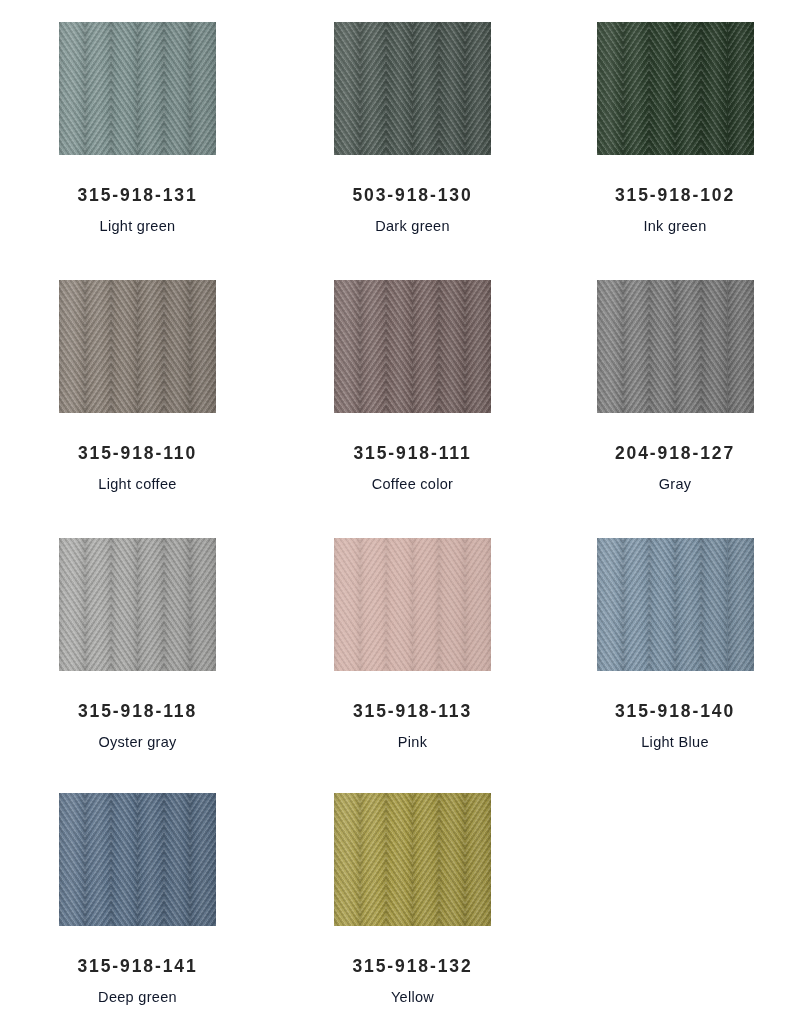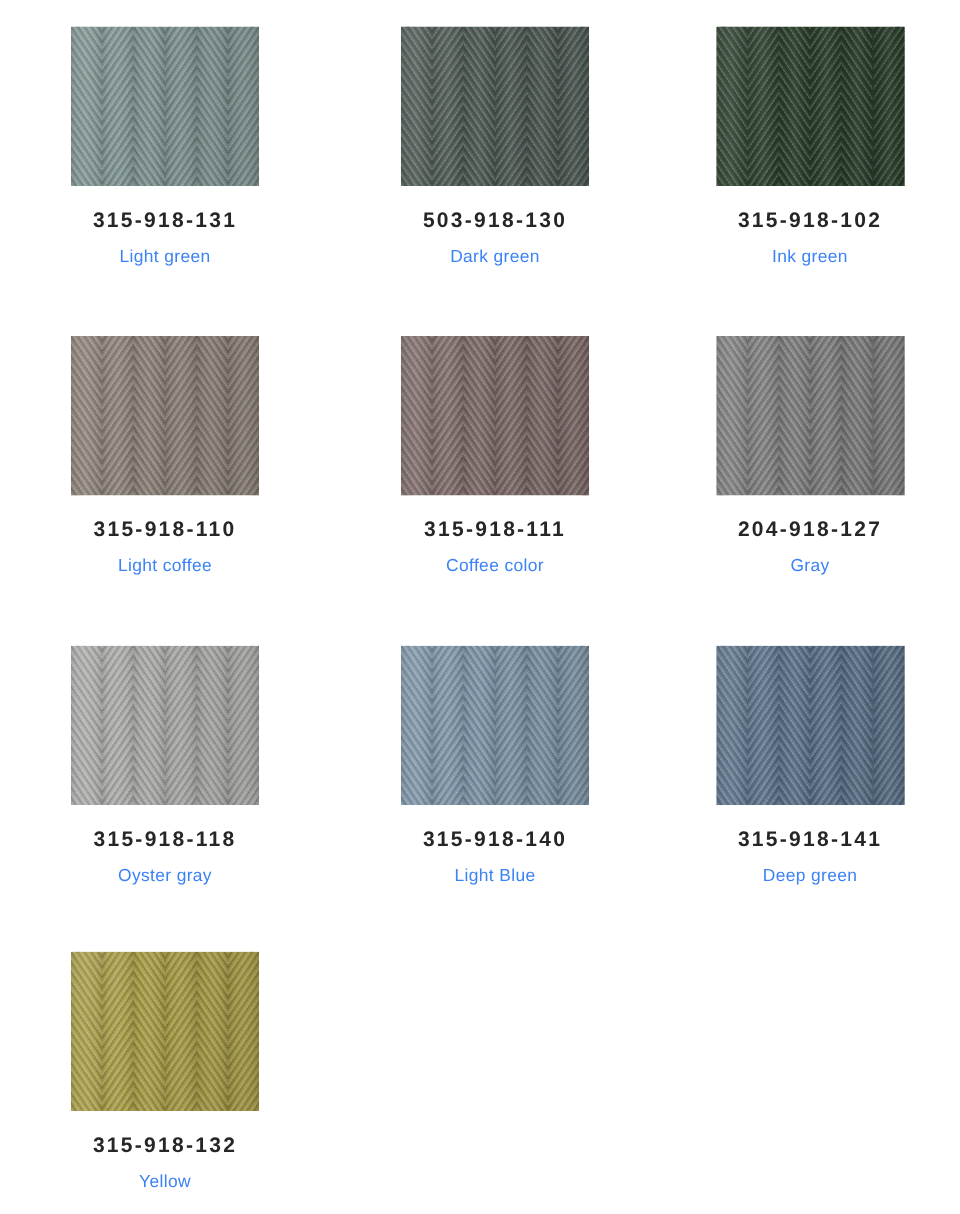--- a/index.html
+++ b/index.html
@@ -119,34 +119,34 @@
   }
 
   
   .chip.soft .weave .col { opacity: 0.55; }
   .chip.soft .sheen { opacity: 0.55; }
   .chip.strong .weave .col { opacity: 1.25; }
   .chip.strong .sheen { opacity: 1.1; }
 
   
   .code {
-    margin-top: 20px;
+    margin-top: 32px;
     font-size: 17.5px;
     font-weight: bold;
     letter-spacing: 1.9px;
     color: #262626;
     line-height: 1;
     white-space: nowrap;
   }
   .name {
     margin-top: 14px;
     font-size: 14.5px;
     font-weight: normal;
     letter-spacing: 0.3px;
-    color: #3b82f6;
+    color: #0f172a;
     line-height: 1;
     white-space: nowrap;
   }
 </style>
 </head>
 <body style="background: rgb(255, 255, 255);">
 
 <div class="catalog">
     <div class="swatch-cell">
       <div class="chip-wrap">
@@ -262,20 +262,37 @@
             <div class="col b" style="left: 131px;"></div>
           </div>
           <div class="sheen"></div>
         </div>
       </div>
       <div class="code">315-918-118</div>
       <div class="name">Oyster gray</div>
     </div>
     <div class="swatch-cell">
       <div class="chip-wrap">
+        <div class="chip soft" style="background-color: rgb(214, 182, 174);">
+          <div class="weave">
+            <div class="col a" style="left: 0px;"></div>
+            <div class="col b" style="left: 26.2px;"></div>
+            <div class="col a" style="left: 52.4px;"></div>
+            <div class="col b" style="left: 78.6px;"></div>
+            <div class="col a" style="left: 104.8px;"></div>
+            <div class="col b" style="left: 131px;"></div>
+          </div>
+          <div class="sheen"></div>
+        </div>
+      </div>
+      <div class="code">315-918-113</div>
+      <div class="name">Pink</div>
+    </div>
+    <div class="swatch-cell">
+      <div class="chip-wrap">
         <div class="chip" style="background-color: rgb(124, 147, 166);">
           <div class="weave">
             <div class="col a" style="left: 0px;"></div>
             <div class="col b" style="left: 26.2px;"></div>
             <div class="col a" style="left: 52.4px;"></div>
             <div class="col b" style="left: 78.6px;"></div>
             <div class="col a" style="left: 104.8px;"></div>
             <div class="col b" style="left: 131px;"></div>
           </div>
           <div class="sheen"></div>

